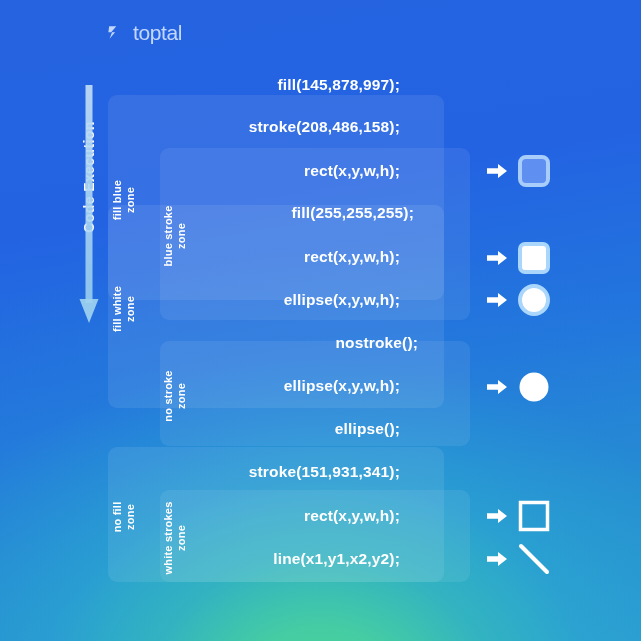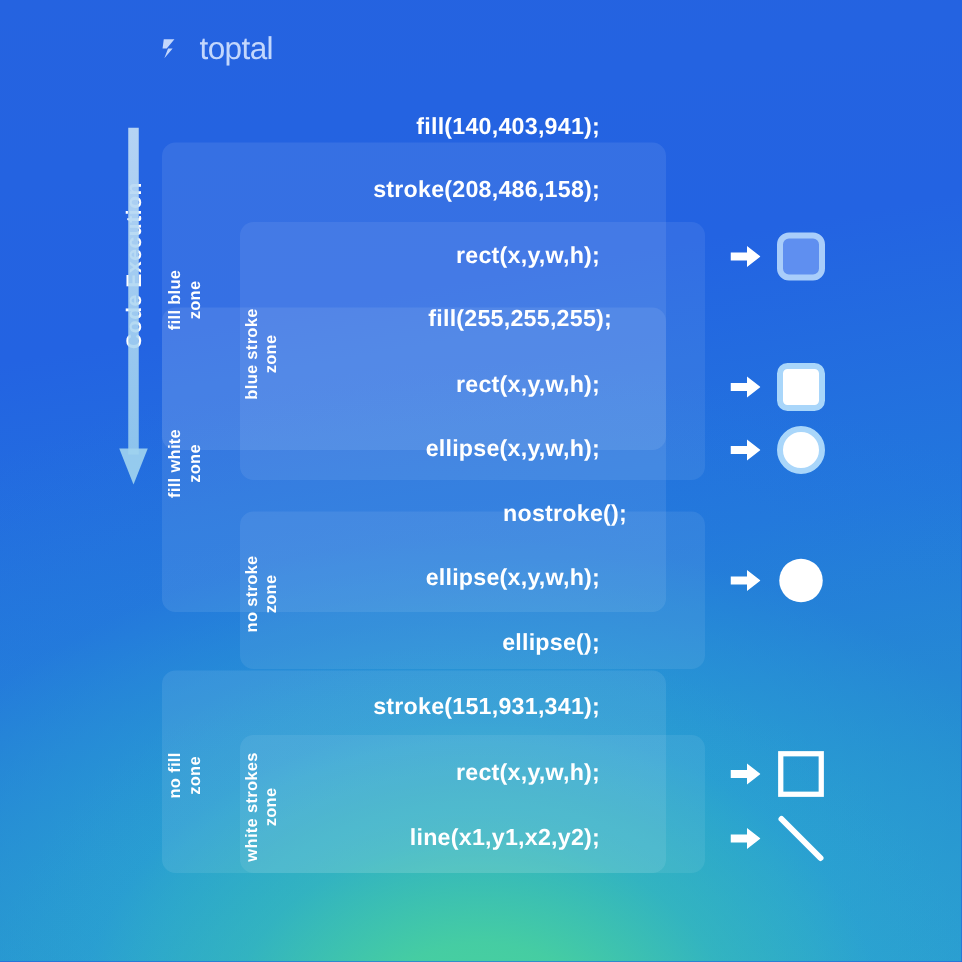--- a/index.html
+++ b/index.html
@@ -162,24 +162,24 @@
 <div class="zone inner" style="left:160px; top:341px; width:310px; height:105px;">
   <div class="zone-label" style="left:-18px; top:42px; width:66px;">no stroke
 zone</div>
 </div>
 
 <div class="zone inner" style="left:160px; top:490px; width:310px; height:92px;">
   <div class="zone-label" style="left:-26px; top:35px; width:82px;">white strokes
 zone</div>
 </div>
 
-<div class="code-line" style="top:76px;  width:400px; left:0;">fill(140,403,941);</div>
+<div class="code-line" style="top:76px;  width:400px; left:0;">fill(145,878,997);</div>
 <div class="code-line" style="top:118px; width:400px; left:0;">stroke(208,486,158);</div>
 <div class="code-line" style="top:162px; width:400px; left:0;">rect(x,y,w,h);</div>
-<div class="code-line" style="top:204px; width:400px; left:8px;padding-left:48px;">fill(255,255,255);</div>
+<div class="code-line" style="top:204px; width:400px; left:14px;padding-left:48px;">fill(255,255,255);</div>
 <div class="code-line" style="top:248px; width:400px; left:0;">rect(x,y,w,h);</div>
 <div class="code-line" style="top:291px; width:400px; left:0;">ellipse(x,y,w,h);</div>
 <div class="code-line" style="top:334px; width:400px; left:18px;">nostroke();</div>
 <div class="code-line" style="top:377px; width:400px; left:0;">ellipse(x,y,w,h);</div>
 <div class="code-line" style="top:420px; width:400px; left:0;">ellipse();</div>
 <div class="code-line" style="top:463px; width:400px; left:0;">stroke(151,931,341);</div>
 <div class="code-line" style="top:507px; width:400px; left:0;">rect(x,y,w,h);</div>
 <div class="code-line" style="top:550px; width:400px; left:0;">line(x1,y1,x2,y2);</div>
 
 <div class="result" style="top:149px;">

